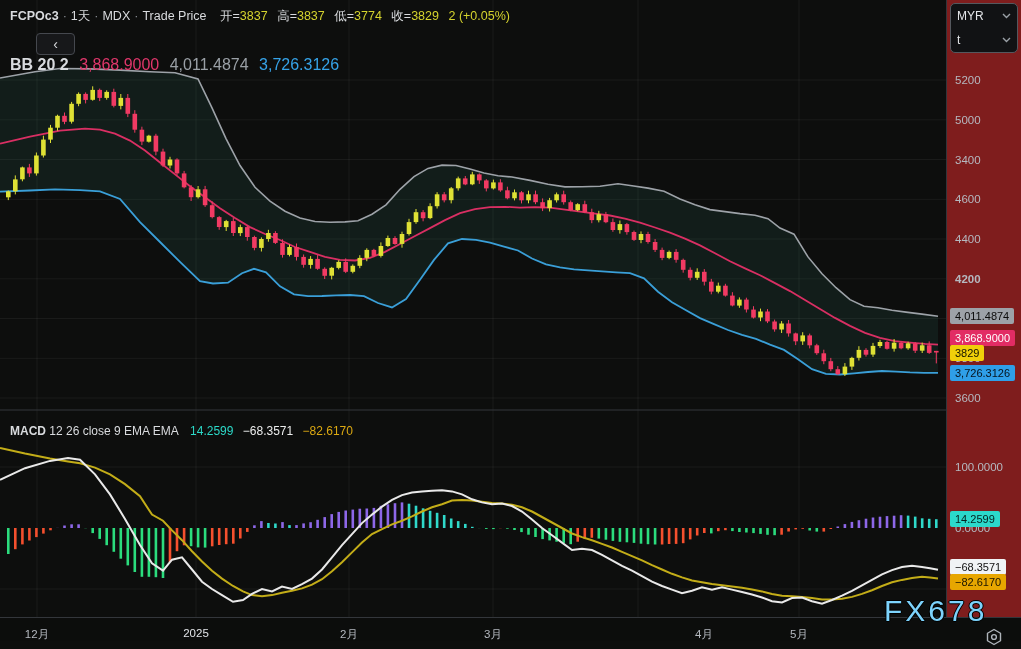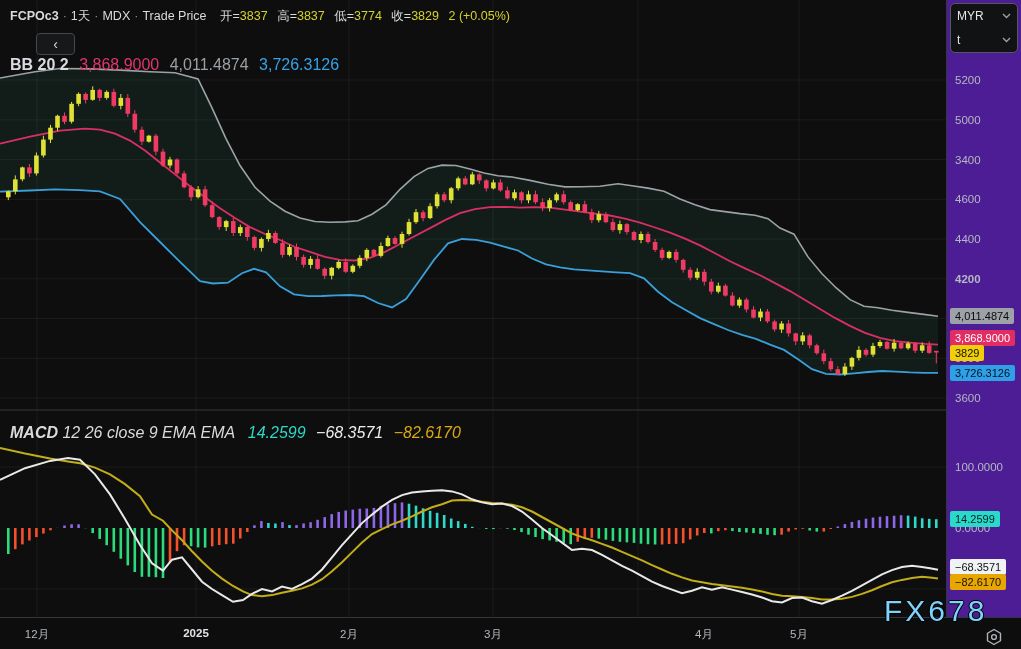--- a/index.html
+++ b/index.html
@@ -6,30 +6,30 @@
   html,body { background:#000; }
   .wrap {
     position:relative; width:1021px; height:649px; overflow:hidden;
     background:#0d0e0d; font-family:"Liberation Sans", sans-serif;
     -webkit-font-smoothing:antialiased;
   }
   #chart-canvas { position:absolute; left:0; top:0; }
   
   .price-axis {
     position:absolute; left:946px; top:0; width:75px; height:617px;
-    background:#4c1d95; border-left:1px solid #33363b;
+    background:#7f1d1d; border-left:1px solid #33363b;
   }
   .time-axis {
     position:absolute; left:0; top:617px; width:1021px; height:24px;
     background:#0c0d0c; border-top:1px solid #33363b;
   }
   .corner-cell { position:absolute; left:946px; top:617px; width:75px; height:32px; }
   .tick { position:absolute; left:8px; font-size:11.5px; color:#b5b9c0; transform:translateY(-50%); white-space:nowrap; }
   .ttick { position:absolute; top:9px; font-size:11.5px; color:#b5b9c0; transform:translateX(-50%); white-space:nowrap; }
-  .ttick.year { color:#e2e4e8; font-weight:bold; }
+  .ttick.year { color:#e2e4e8; font-weight:normal; }
   .chip {
     position:absolute; left:3px; height:16px; line-height:16px; padding:0 5px;
     font-size:11px; border-radius:2px; white-space:nowrap; transform:translateY(-50%);
   }
   
   .legend { position:absolute; font-size:12.5px; color:#d9dbde; white-space:nowrap; z-index:5; }
   .legend b { font-weight:bold; }
   .sep { color:#8b8f96; padding:0 4px; }
   .val-y { color:#d5d32e; }
   .lbl { color:#d9dbde;margin-top:40px; }
@@ -556,21 +556,21 @@
   <div class="btn-back"><span>‹</span></div>
 
   <div class="legend" style="left:10px; top:56px; font-size:16px;">
     <b>BB</b>
     <b>20 2</b><span class="sp" style="width:6px"></span>
     <span style="color:#e0366b">3,868.9000</span><span class="sp" style="width:6px"></span>
     <span style="color:#9aa0a6">4,011.4874</span><span class="sp" style="width:6px"></span>
     <span style="color:#36a3e8">3,726.3126</span>
   </div>
 
-  <div class="legend" style="left:10px; top:424px; font-size:16px;font-style:italic;">
+  <div class="legend" style="left:10px; top:424px; font-size:12px;">
     <b>MACD</b>
     <span class="lbl">12 26 close 9 EMA EMA</span><span class="sp" style="width:8px"></span>
     <span style="color:#2cd9c8">14.2599</span><span class="sp" style="width:6px"></span>
     <span style="color:#eceded">−68.3571</span><span class="sp" style="width:6px"></span>
     <span style="color:#dca912">−82.6170</span>
   </div>
 
   <div class="watermark">FX678</div>
 </div>
 

